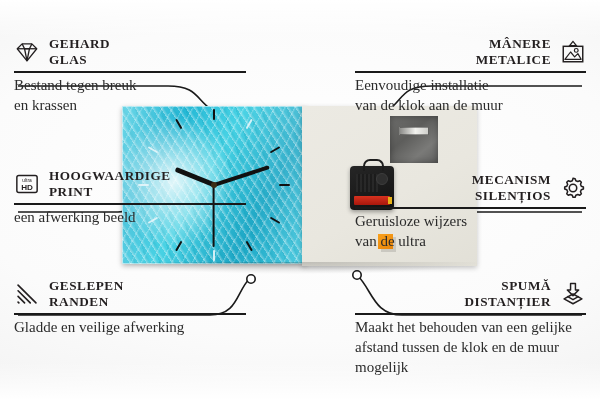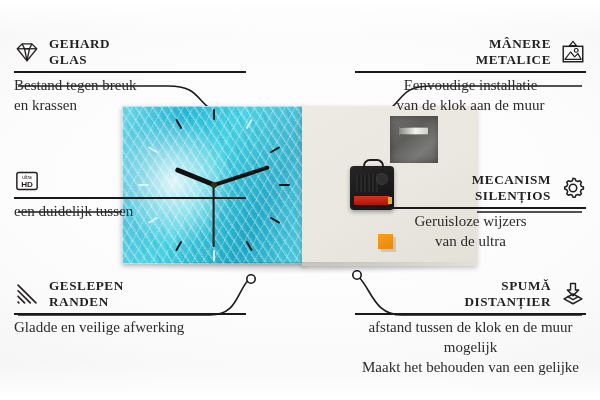--- a/index.html
+++ b/index.html
@@ -30,21 +30,21 @@
     color:#231f20;line-height:1.22;text-transform:uppercase;
   }
   .feature.left .title{text-align:left;}
   .feature.right .title{text-align:right;}
   .rule{height:1.6px;background:#1a1a1a;margin-top:3px;}
   .desc{
     font-family:"Liberation Serif", serif;
     font-size:15px;color:#2b2b2b;line-height:1.33;margin-top:3px;
   }
   .feature.left .desc{text-align:left;}
-  .feature.right .desc{text-align:center;}
+  .feature.right .desc{text-align:left;}
   .icon{width:26px;height:26px;flex:0 0 26px;display:block;}
   .icon svg{display:block;width:26px;height:26px;}
 
   
   #f-glass  {left:14px; top:36px;  width:232px;}
   #f-print  {left:14px; top:168px; width:232px;}
   #f-edges  {left:14px; top:278px; width:232px;}
   #f-metal  {left:355px;top:36px;  width:231px;}
   #f-mech   {left:355px;top:172px; width:231px;}
   #f-spacer {left:355px;top:278px; width:231px;}
@@ -243,24 +243,28 @@
 
   <div class="feature left" id="f-print">
     <div class="head">
       <span class="icon">
         <svg viewBox="0 0 32 32">
           <rect x="3.5" y="5.5" width="25" height="21" rx="2.5" fill="none" stroke="#231f20" stroke-width="1.8"></rect>
           <text x="16" y="14" font-family="Liberation Sans, sans-serif" font-size="6" text-anchor="middle" fill="#231f20">ultra</text>
           <text x="16" y="23" font-family="Liberation Sans, sans-serif" font-size="10" font-weight="bold" text-anchor="middle" fill="#231f20">HD</text>
         </svg>
       </span>
-    </div>
-    <div class="rule"></div>
-    <div class="desc">
-      <div>een duidelijk tussen</div>
+      <div class="title">
+        <div>HOOGWAARDIGE</div>
+        <div>PRINT</div>
+      </div>
+    </div>
+    <div class="rule"></div>
+    <div class="desc">
+      <div>een afwerking beeld</div>
     </div>
   </div>
 
   <div class="feature left" id="f-edges">
     <div class="head">
       <span class="icon">
         <svg viewBox="0 0 32 32">
             <g stroke="#231f20" stroke-width="2" stroke-linecap="round">
           <line x1="5" y1="5" x2="27" y2="27"></line>
               <line x1="5" y1="12" x2="20" y2="27"></line>
@@ -333,18 +337,18 @@
             <g fill="none" stroke="#231f20" stroke-width="1.8" stroke-linejoin="round">
           <path d="M13 3 h6 v8 h4 l-7 7 -7-7 h4 Z"></path>
           <path d="M9 19 L16 23 L23 19"></path>
           <path d="M5 22 L16 28 L27 22 L16 16 Z"></path>
         </g>
           </svg>
       </span>
     </div>
     <div class="rule"></div>
     <div class="desc">
+      <div>Maakt het behouden van een gelijke</div>
       <div>afstand tussen de klok en de muur mogelijk</div>
-      <div>Maakt het behouden van een gelijke</div>
     </div>
   </div>
 
 </div>
 
 </body></html>

